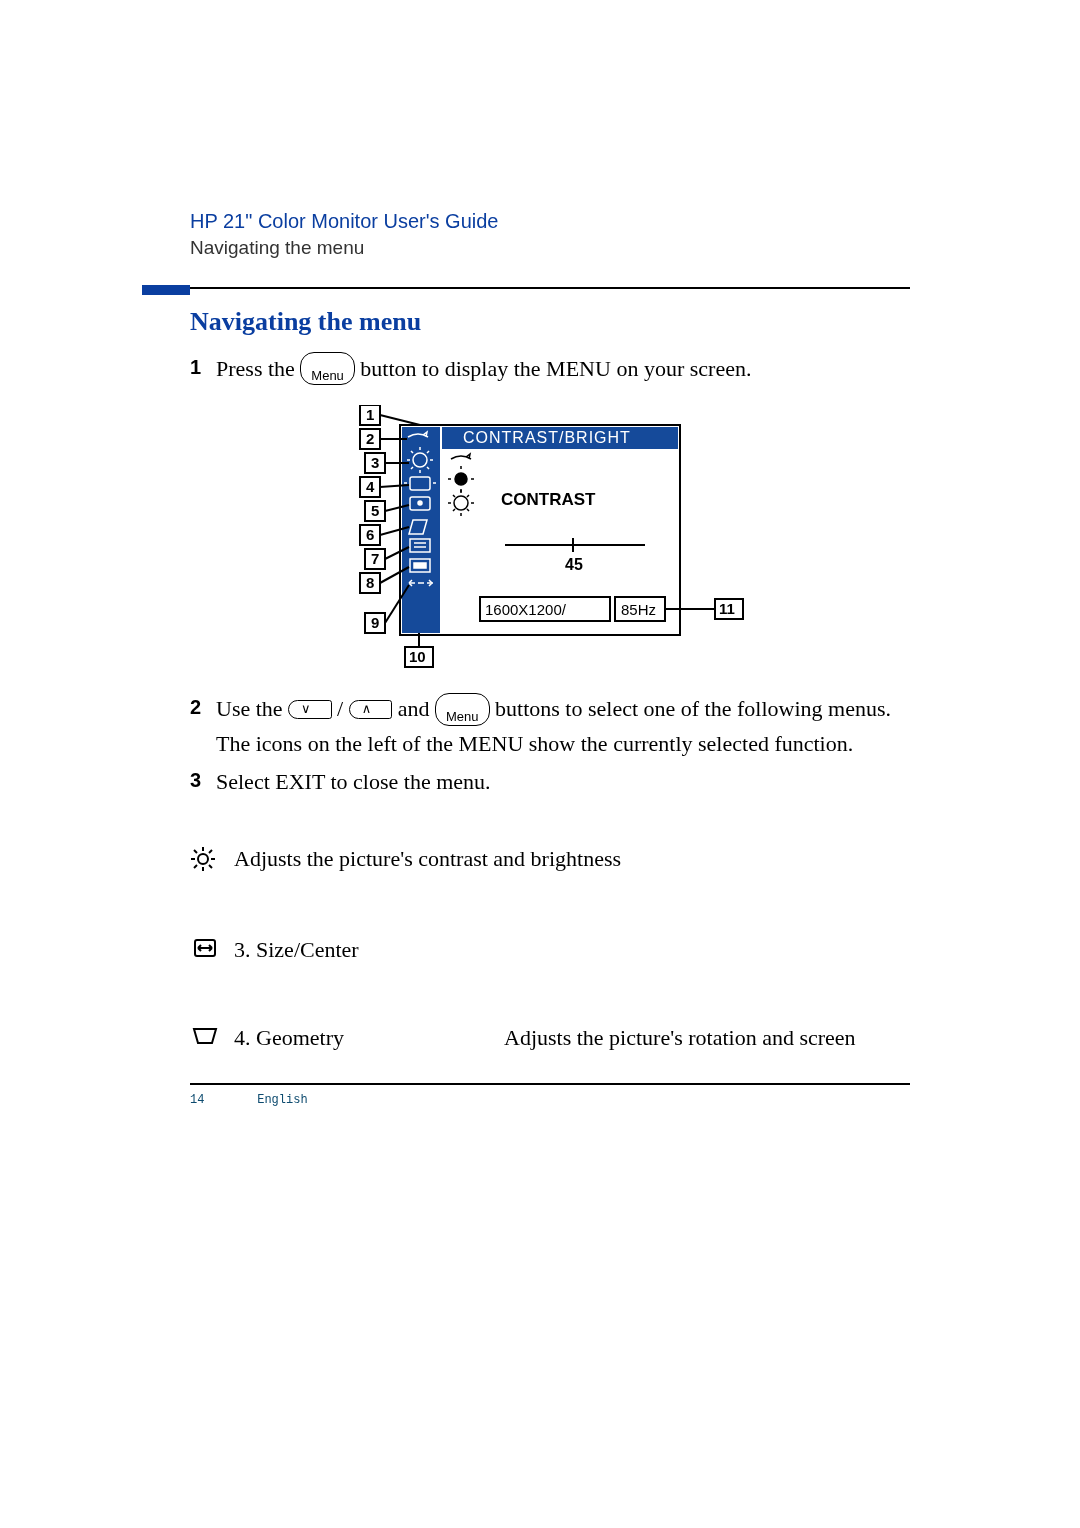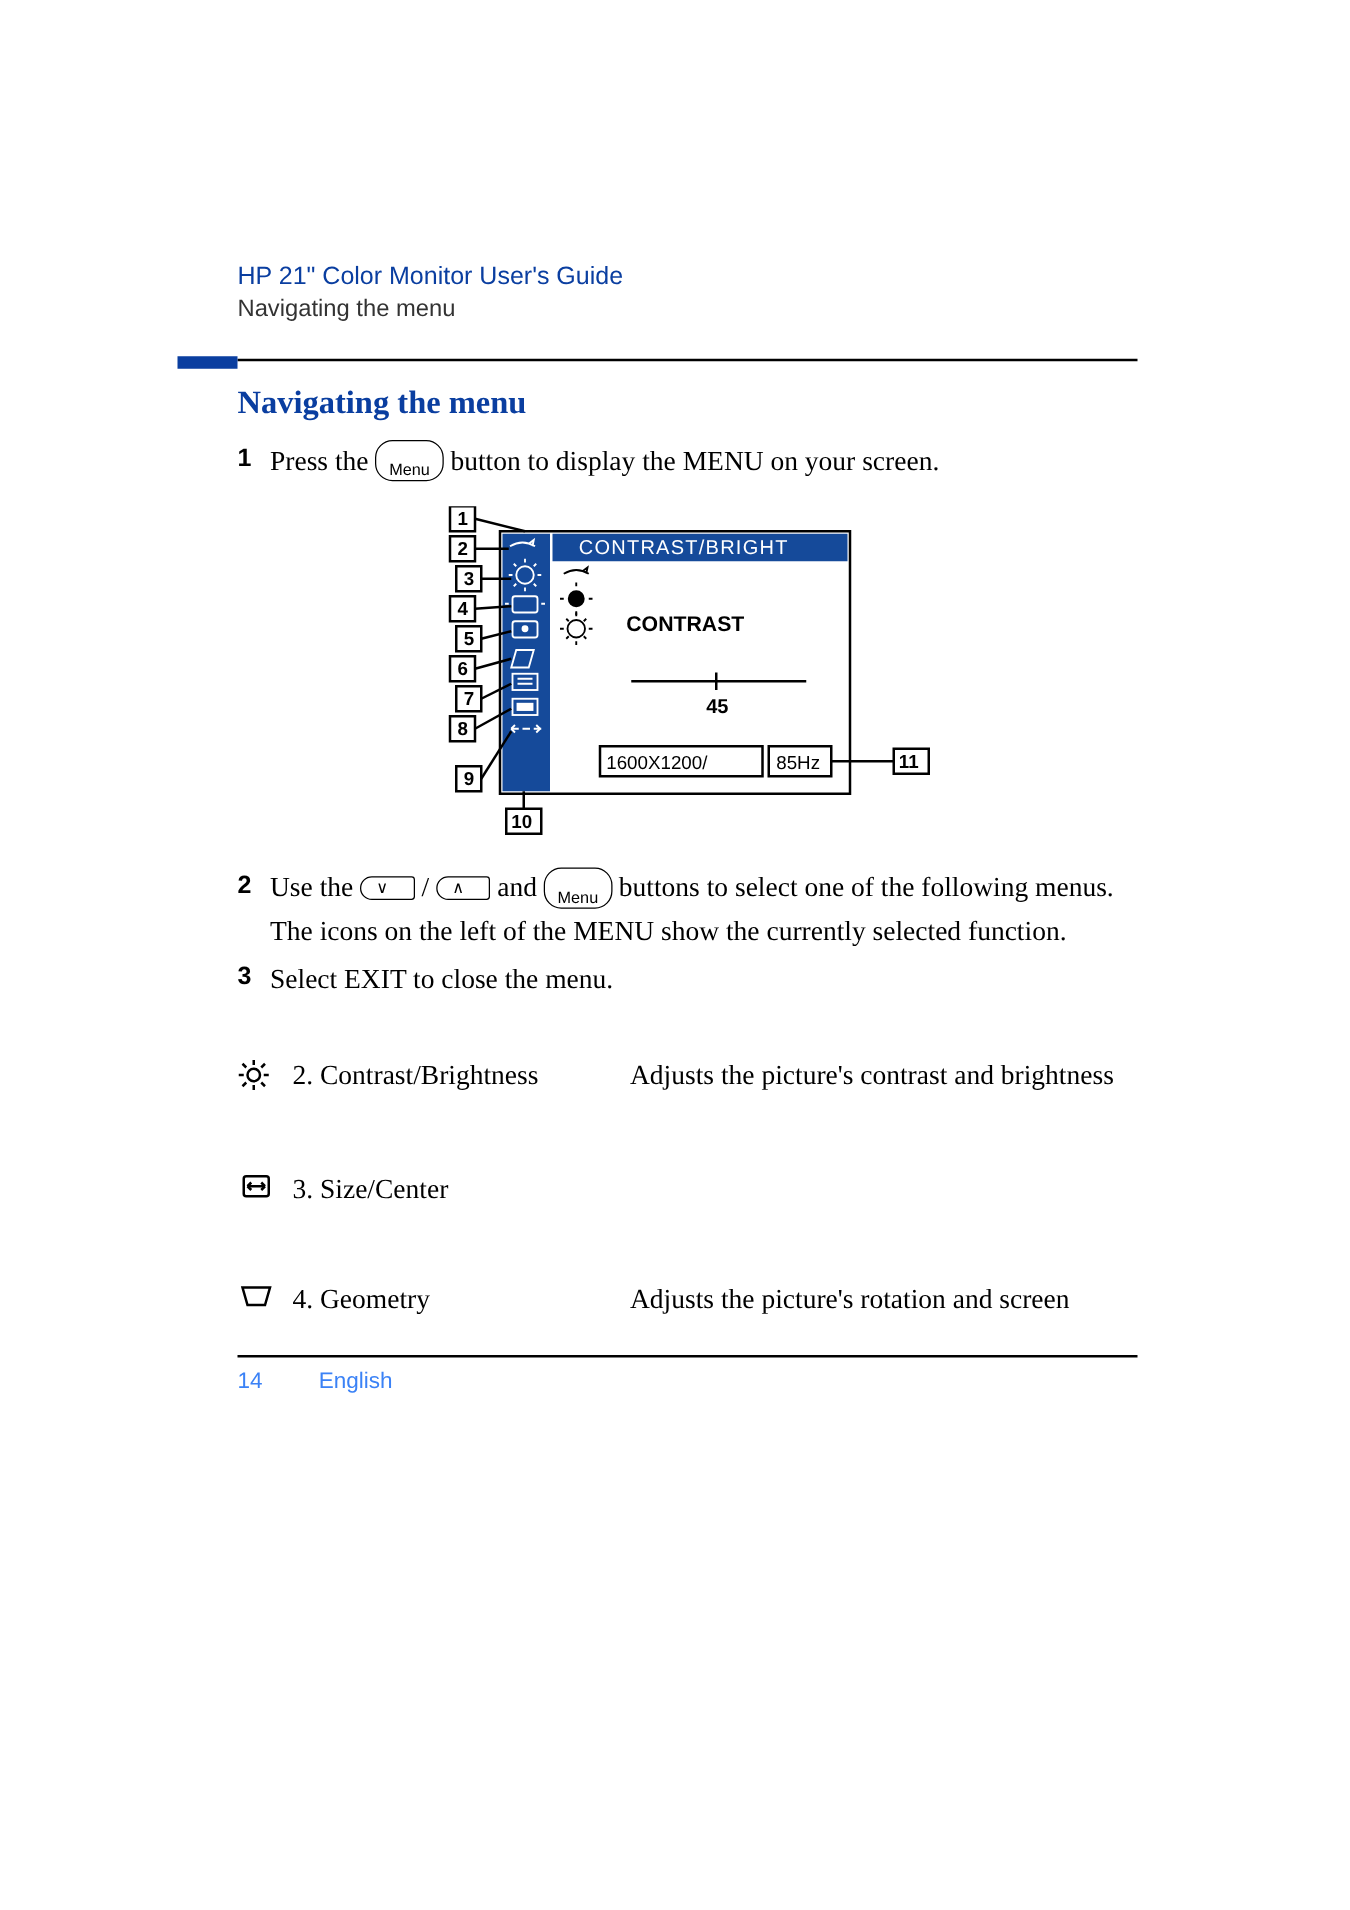--- a/index.html
+++ b/index.html
@@ -109,23 +109,23 @@
   }
   .menu-desc {
     flex: 1;
   }
   .hr-bottom {
     border: none;
     border-top: 2px solid #000;
     margin: 10px 0 8px 0;
   }
   .footer {
-    font-family: Liberation Sans, sans-serif;
-    font-size: 18px;
-    color: #3b82f6;
+    font-family: Liberation Mono, monospace;
+    font-size: 12px;
+    color: #0c4a6e;
   }
   .footer .pnum { display:inline-block; width: 60px;}
 </style>
 </head>
 <body>
 
 <div class="blue-marker"></div>
 
 <div class="page">
 
@@ -281,21 +281,20 @@
               <line x1="13" y1="21" x2="13" y2="25"></line>
               <line x1="1" y1="13" x2="5" y2="13"></line>
               <line x1="21" y1="13" x2="25" y2="13"></line>
               <line x1="4" y1="4" x2="7" y2="7"></line>
               <line x1="19" y1="19" x2="22" y2="22"></line>
               <line x1="19" y1="7" x2="22" y2="4"></line>
               <line x1="4" y1="22" x2="7" y2="19"></line>
             </g>
           </svg>
       </div>
-      <div class="menu-label">2. Contrast/Brightness</div>
       <div class="menu-desc">Adjusts the picture's contrast and brightness</div>
     </div>
 
     <div class="menu-row">
       <div class="menu-icon">
         <svg width="30" height="22" viewBox="0 0 30 22">
             <rect x="5" y="3" width="20" height="16" rx="2" fill="none" stroke="#000" stroke-width="2"></rect>
             <line x1="8" y1="11" x2="22" y2="11" stroke="#000" stroke-width="2"></line>
             <path d="M8 11 l3 -3 M8 11 l3 3 M22 11 l-3 -3 M22 11 l-3 3" stroke="#000" stroke-width="2" fill="none"></path>
           </svg>

